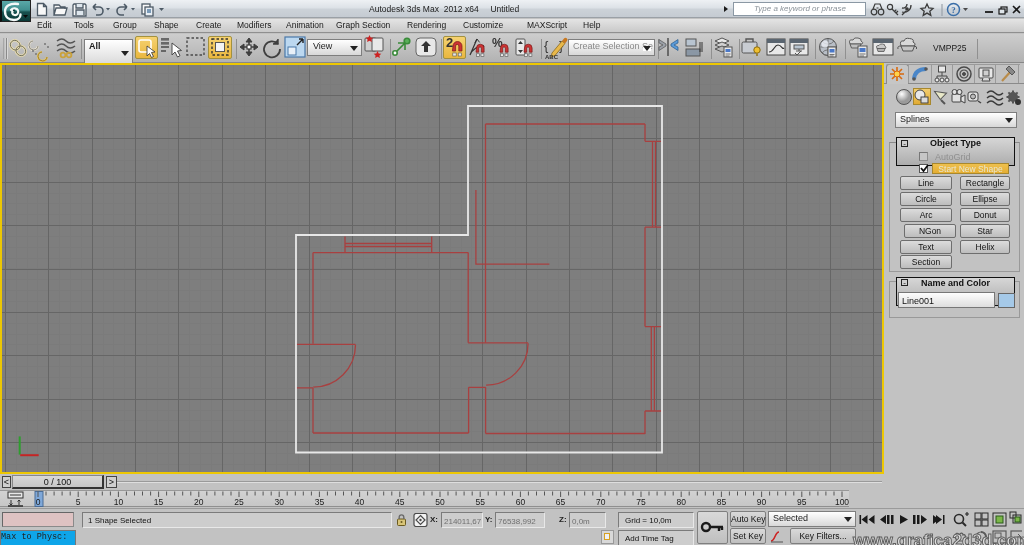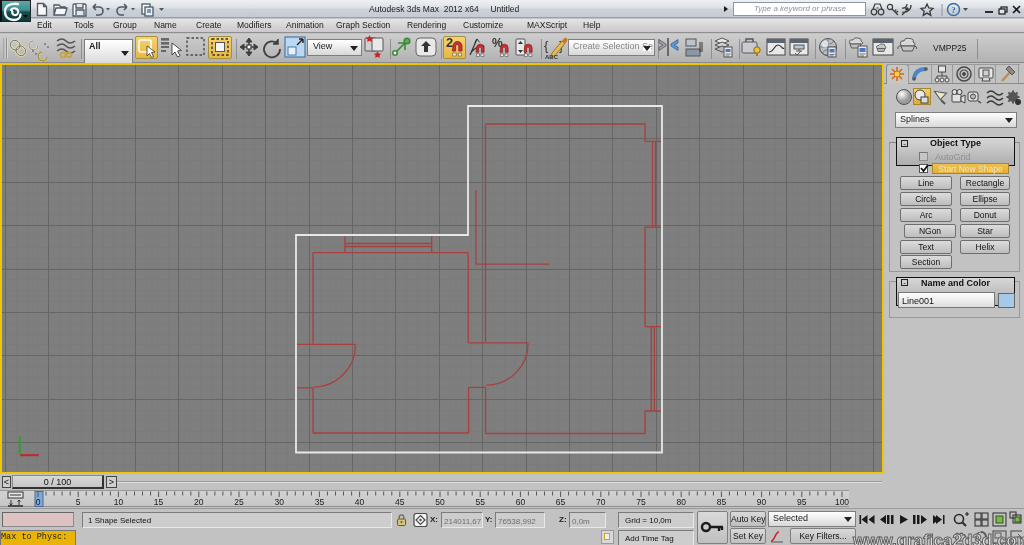--- a/index.html
+++ b/index.html
@@ -117,21 +117,21 @@
       <rect x="281" y="5" width="6" height="5"></rect>
       <rect x="279" y="7" width="6" height="5" fill="#dfe5ea"></rect>
     </g>
   <path d="M293,4 l7,7 M300,4 l-7,7" stroke="#1a1a1a" stroke-width="1.6"></path>
 </svg>
 
 <div id="menubar" class="abs"></div>
 <div class="menu-item" style="left:37px;top:20px;">Edit</div>
 <div class="menu-item" style="left:74px;top:20px;">Tools</div>
 <div class="menu-item" style="left:113px;top:20px;">Group</div>
-<div class="menu-item" style="left:154px;top:20px;">Name</div>
+<div class="menu-item" style="left:154px;top:20px;">Shape</div>
 <div class="menu-item" style="left:196px;top:20px;">Create</div>
 <div class="menu-item" style="left:237px;top:20px;">Modifiers</div>
 <div class="menu-item" style="left:286px;top:20px;">Animation</div>
 <div class="menu-item" style="left:336px;top:20px;">Graph Section</div>
 <div class="menu-item" style="left:407px;top:20px;">Rendering</div>
 <div class="menu-item" style="left:463px;top:20px;">Customize</div>
 <div class="menu-item" style="left:527px;top:20px;">MAXScript</div>
 <div class="menu-item" style="left:583px;top:20px;">Help</div>
 
 <div id="toolbar" class="abs"></div>
@@ -574,21 +574,21 @@
     <rect x="1" y="1" width="15" height="6" fill="#e8e8e8" stroke="#333"></rect>
     <path d="M3,4 H14" stroke="#333"></path>
     <path d="M4,9 L4,14 M2.5,12.5 L4,14 L5.5,12.5 M12,14 L12,9 M10.5,10.5 L12,9 L13.5,10.5" stroke="#333" fill="none"></path>
     <path d="M1,15 H16" stroke="#333" stroke-width="1.6"></path>
   </svg>
 </div>
 
 <div id="statusbar" class="abs">
 
   <div class="abs" style="left:2px;top:3px;width:72px;height:15px;background:#dec2c2;border:1px solid #8a8a8a;border-top-color:#666;border-left-color:#666;"></div>
-  <div class="abs" style="left:0px;top:21px;width:76px;height:16px;background:#eab308;border:1px solid #777;font-family:'Liberation Mono',monospace;font-size:8.5px;color:#222;padding-top:1px;white-space:nowrap;overflow:hidden;">Max to Physc:</div>
+  <div class="abs" style="left:0px;top:21px;width:76px;height:16px;background:#0ea5e9;border:1px solid #777;font-family:'Liberation Mono',monospace;font-size:8.5px;color:#222;padding-top:1px;white-space:nowrap;overflow:hidden;">Max to Physc:</div>
   <div class="abs sunken" style="left:82px;top:3px;width:310px;height:16px;font-size:8px;color:#111;padding:3px 0 0 5px;">1 Shape Selected</div>
 
   <svg class="abs" style="left:395px;top:4px" width="13" height="14">
     <rect x="2.5" y="6" width="8" height="6.5" rx="1" fill="#d8c478" stroke="#6a5a20" stroke-width="1"></rect>
     <path d="M4.2,6 V4.2 a2.3,2.3 0 0 1 4.6,0 V6" stroke="#6a6a6a" stroke-width="1.4" fill="none"></path>
     <circle cx="6.5" cy="9" r="1" fill="#6a5a20"></circle>
   </svg>
 
   <svg class="abs" style="left:413px;top:4px" width="15" height="14">
     <rect x="1" y="0.5" width="13" height="13" rx="2" fill="#f2f2f2" stroke="#4a4a4a" stroke-width="1.2"></rect>

